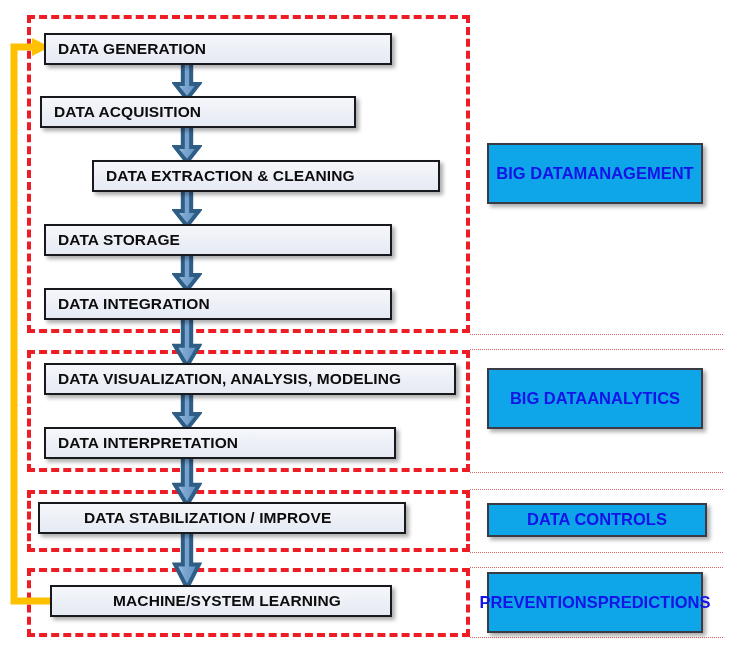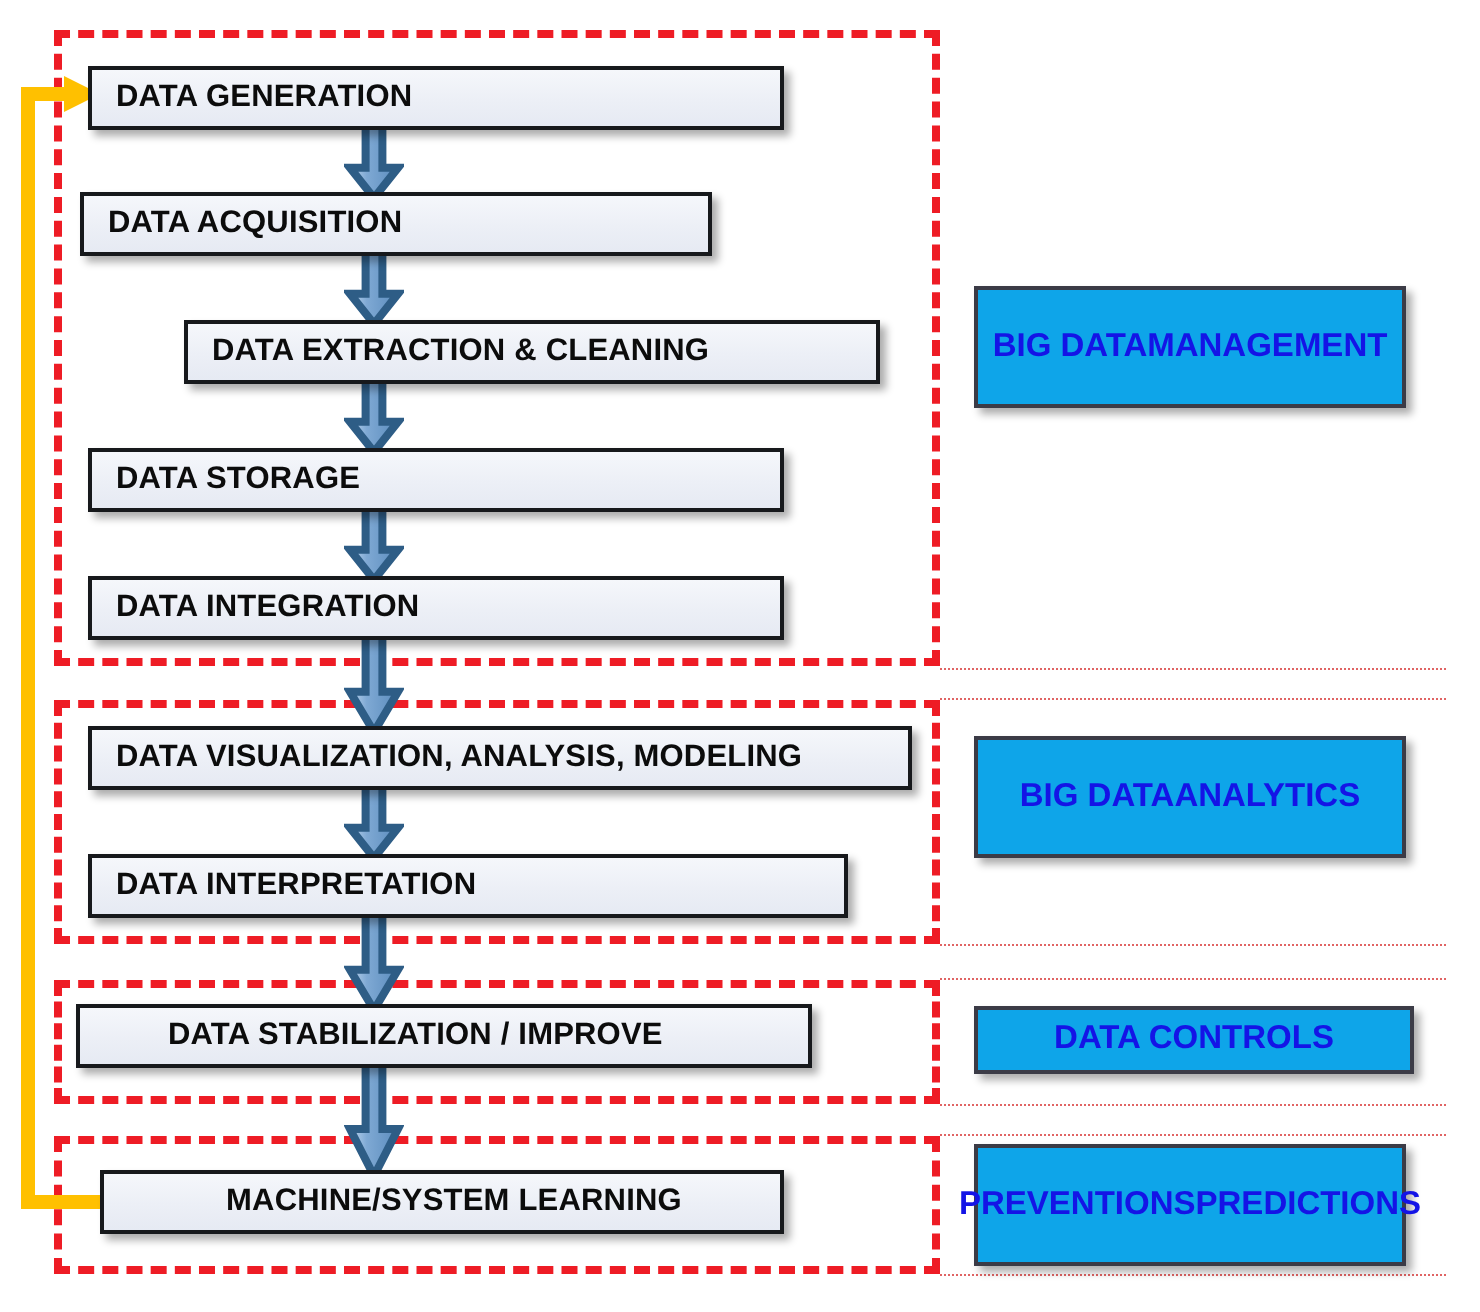--- a/index.html
+++ b/index.html
@@ -206,21 +206,21 @@
       </div>
       <div class="step" style="left: 44px; top: 224px; width: 348px; height: 32px;">
         <span class="step-label">DATA STORAGE</span>
       </div>
       <div class="step" style="left: 44px; top: 288px; width: 348px; height: 32px;">
         <span class="step-label">DATA INTEGRATION</span>
       </div>
       <div class="step" style="left: 44px; top: 363px; width: 412px; height: 32px;">
         <span class="step-label">DATA VISUALIZATION, ANALYSIS, MODELING</span>
       </div>
-      <div class="step" style="left: 44px; top: 427px; width: 380px; height: 32px;">
+      <div class="step" style="left: 44px; top: 427px; width: 352px; height: 32px;">
         <span class="step-label">DATA INTERPRETATION</span>
       </div>
       <div class="step" style="left: 38px; top: 502px; width: 368px; height: 32px; padding-left: 44px;">
         <span class="step-label">DATA STABILIZATION / IMPROVE</span>
       </div>
       <div class="step" style="left: 50px; top: 585px; width: 342px; height: 32px; justify-content: center;">
         <span class="step-label">MACHINE/SYSTEM LEARNING</span>
       </div>
     </div>
 

